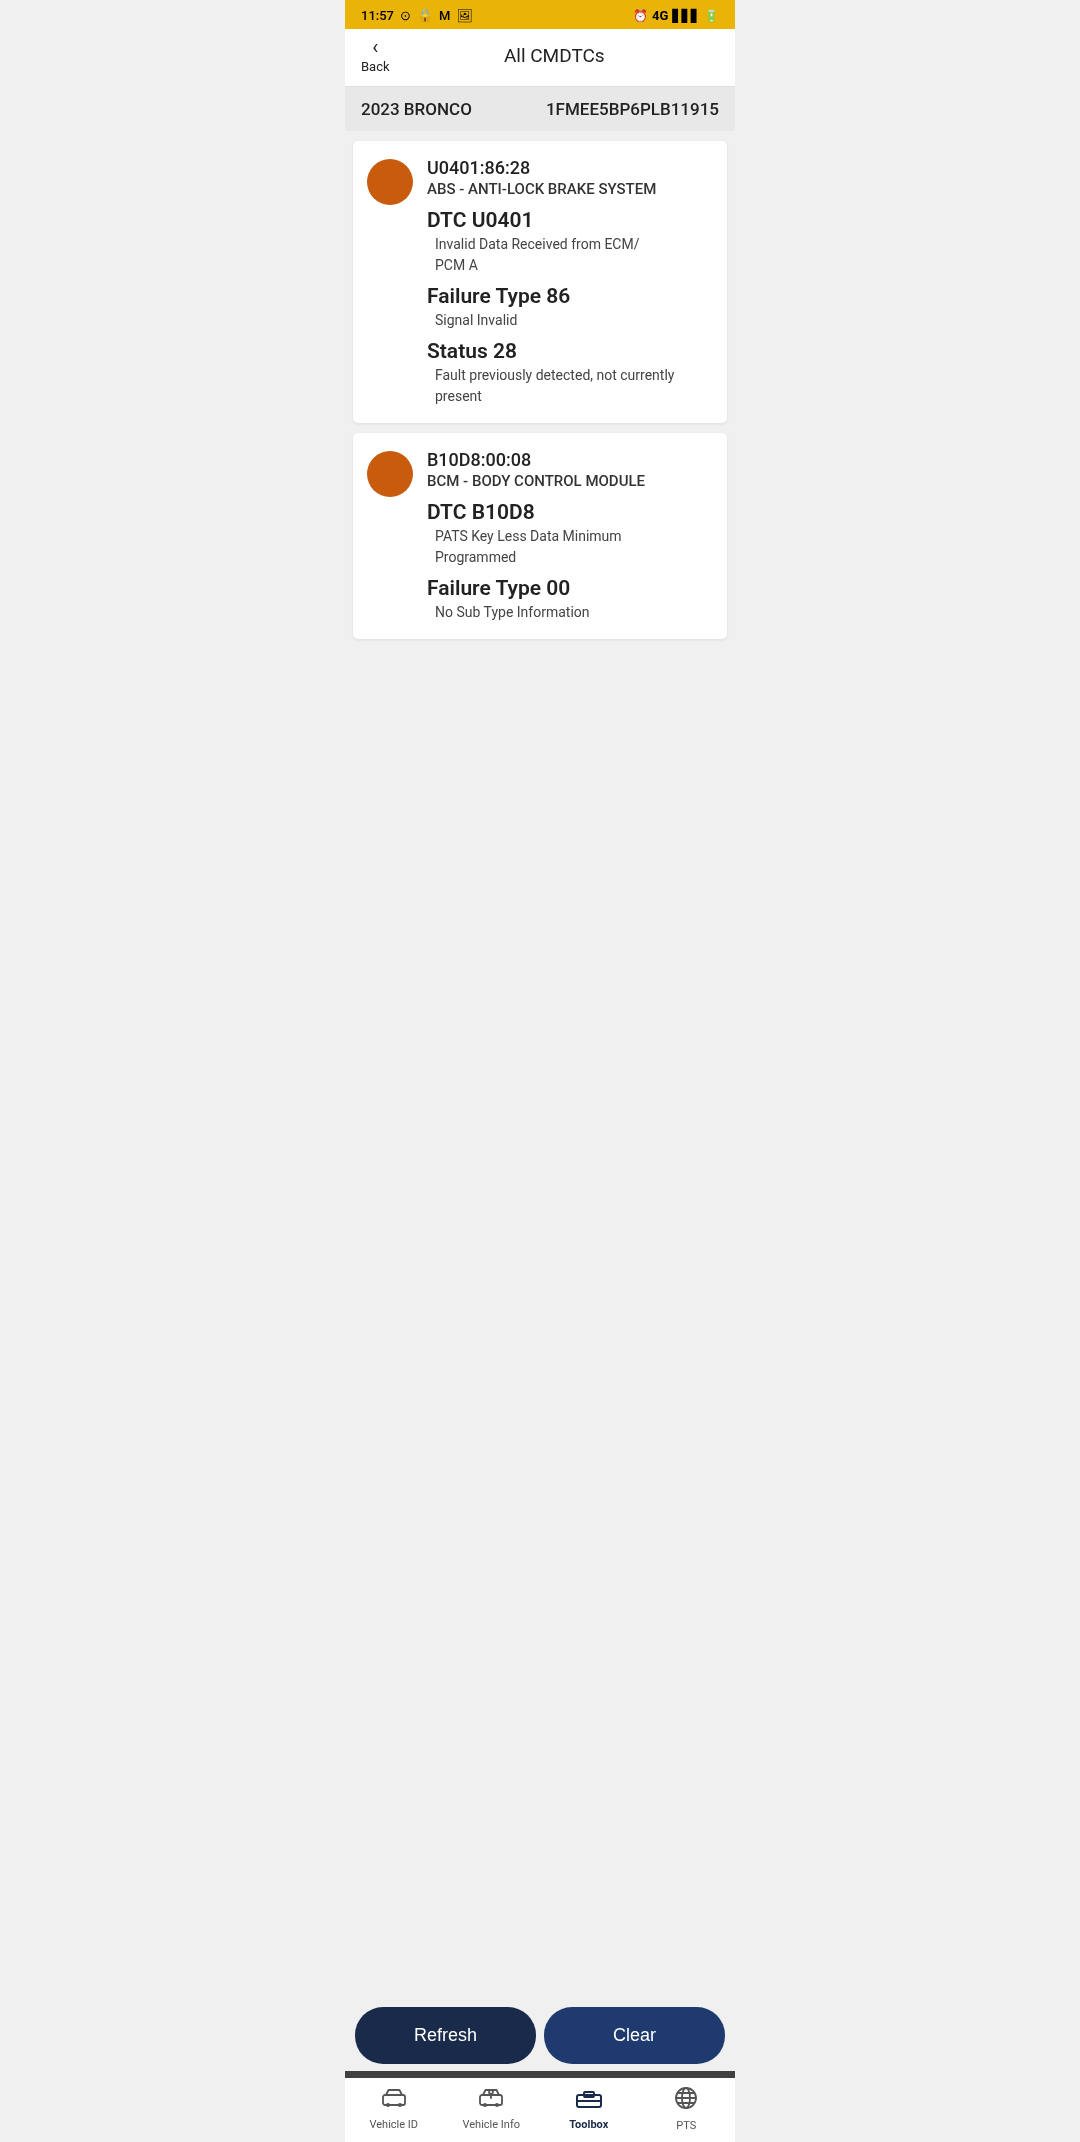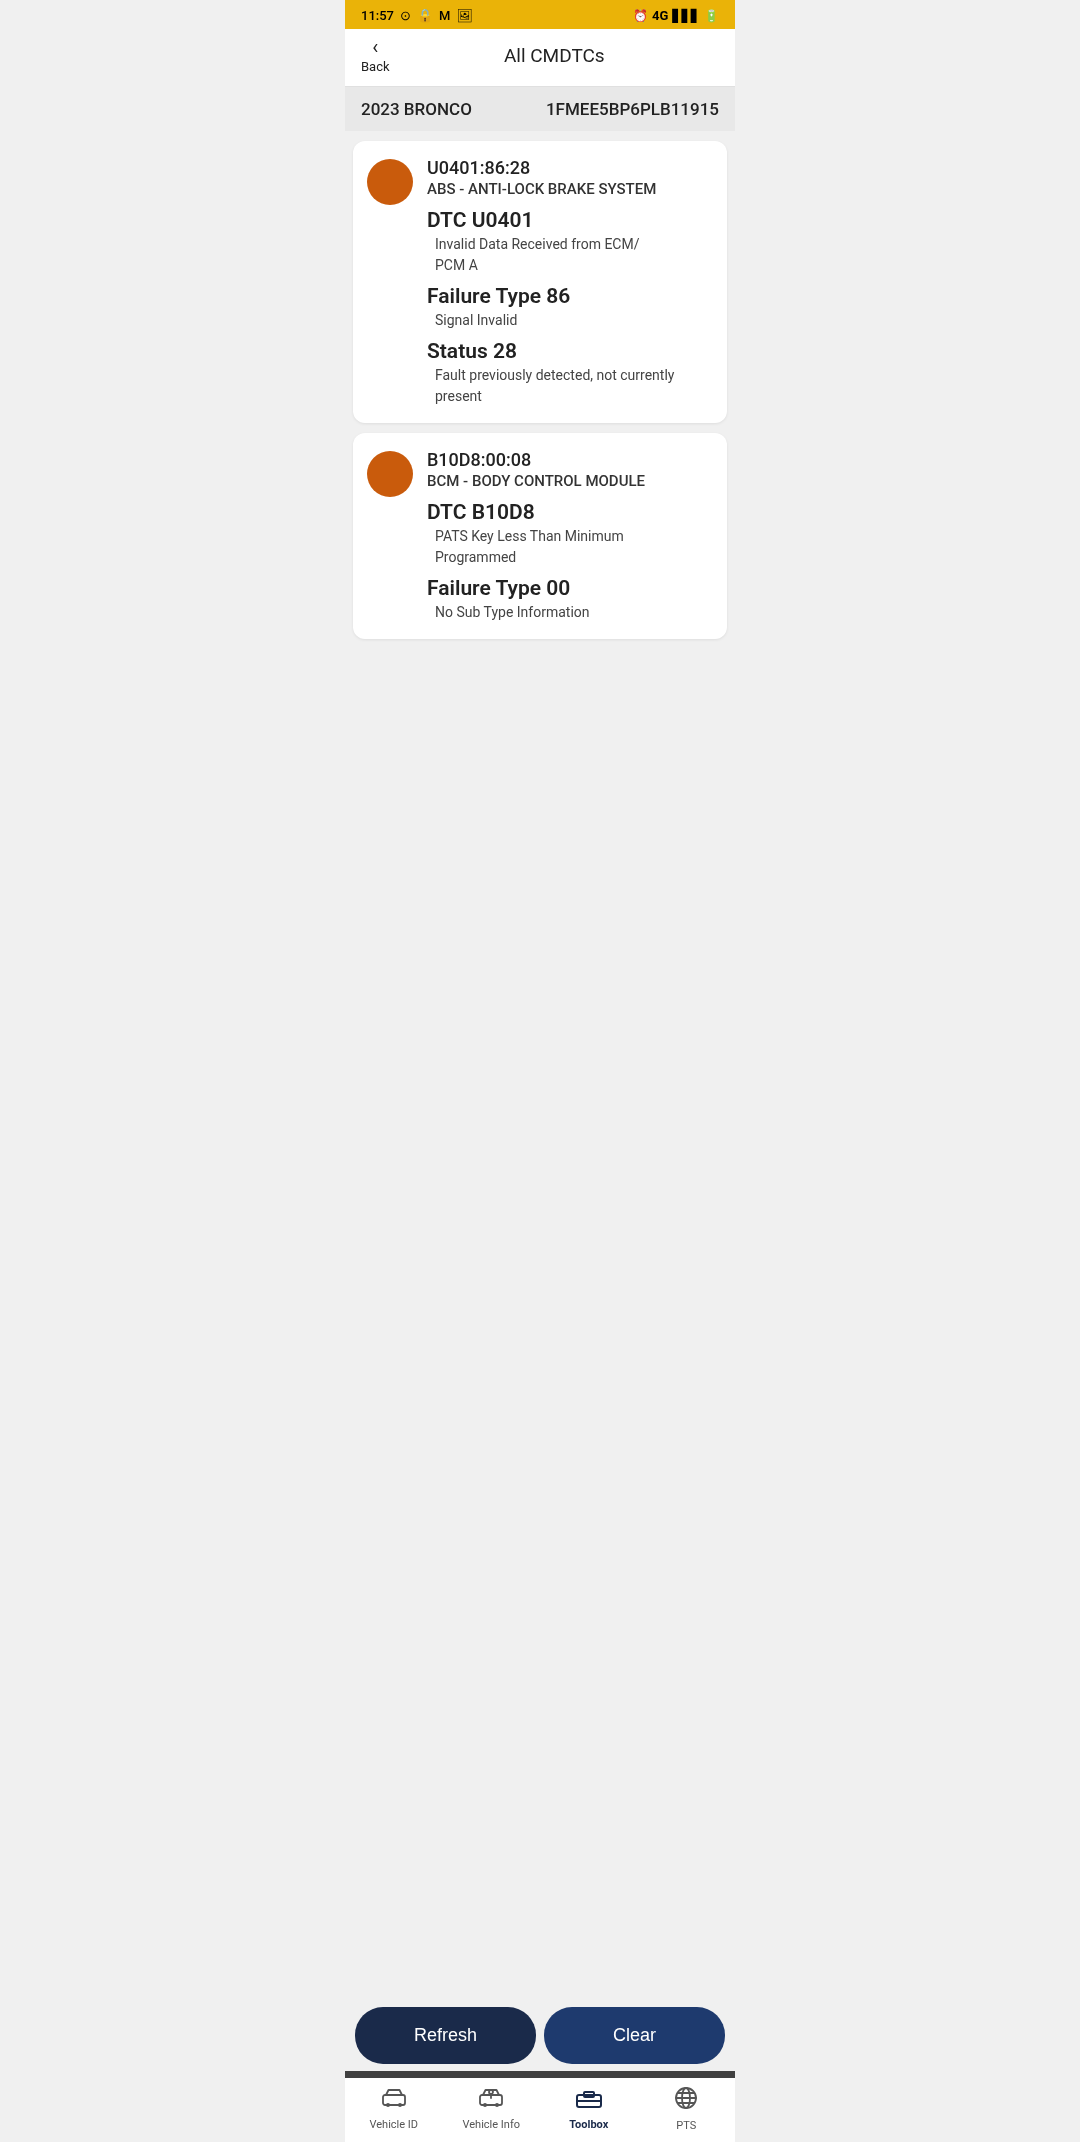--- a/index.html
+++ b/index.html
@@ -79,21 +79,21 @@
       background: #f0f0f0;
       display: flex;
       flex-direction: column;
       gap: 10px;
       padding-bottom: 100px;
     }
 
     
     .dtc-card {
       background: #fff;
-      border-radius: 12px;
+      border-radius: 5px;
       padding: 16px 16px 16px 14px;
       display: flex;
       gap: 14px;
       box-shadow: 0 1px 3px rgba(0,0,0,0.08);
     }
     .dtc-indicator {
       width: 46px;
       height: 46px;
       min-width: 46px;
       border-radius: 50%;
@@ -250,21 +250,21 @@
       <div class="dtc-section-value">Fault previously detected, not currently present</div>
     </div>
   </div>
 
   <div class="dtc-card">
     <div class="dtc-indicator"></div>
     <div class="dtc-content">
       <div class="dtc-code-line">B10D8:00:08</div>
       <div class="dtc-system">BCM - BODY CONTROL MODULE</div>
       <div class="dtc-section-title">DTC  B10D8</div>
-      <div class="dtc-section-value" style="white-space: pre-line;">PATS Key Less Than Minimum
+      <div class="dtc-section-value" style="white-space: pre-line;">PATS Key Less Data Minimum
 Programmed</div>
       <div class="dtc-section-title">Failure Type 00</div>
       <div class="dtc-section-value">No Sub Type Information</div>
     </div>
   </div>
 
 </div>
 
 <div class="button-row">
   <button class="btn">Refresh</button>

